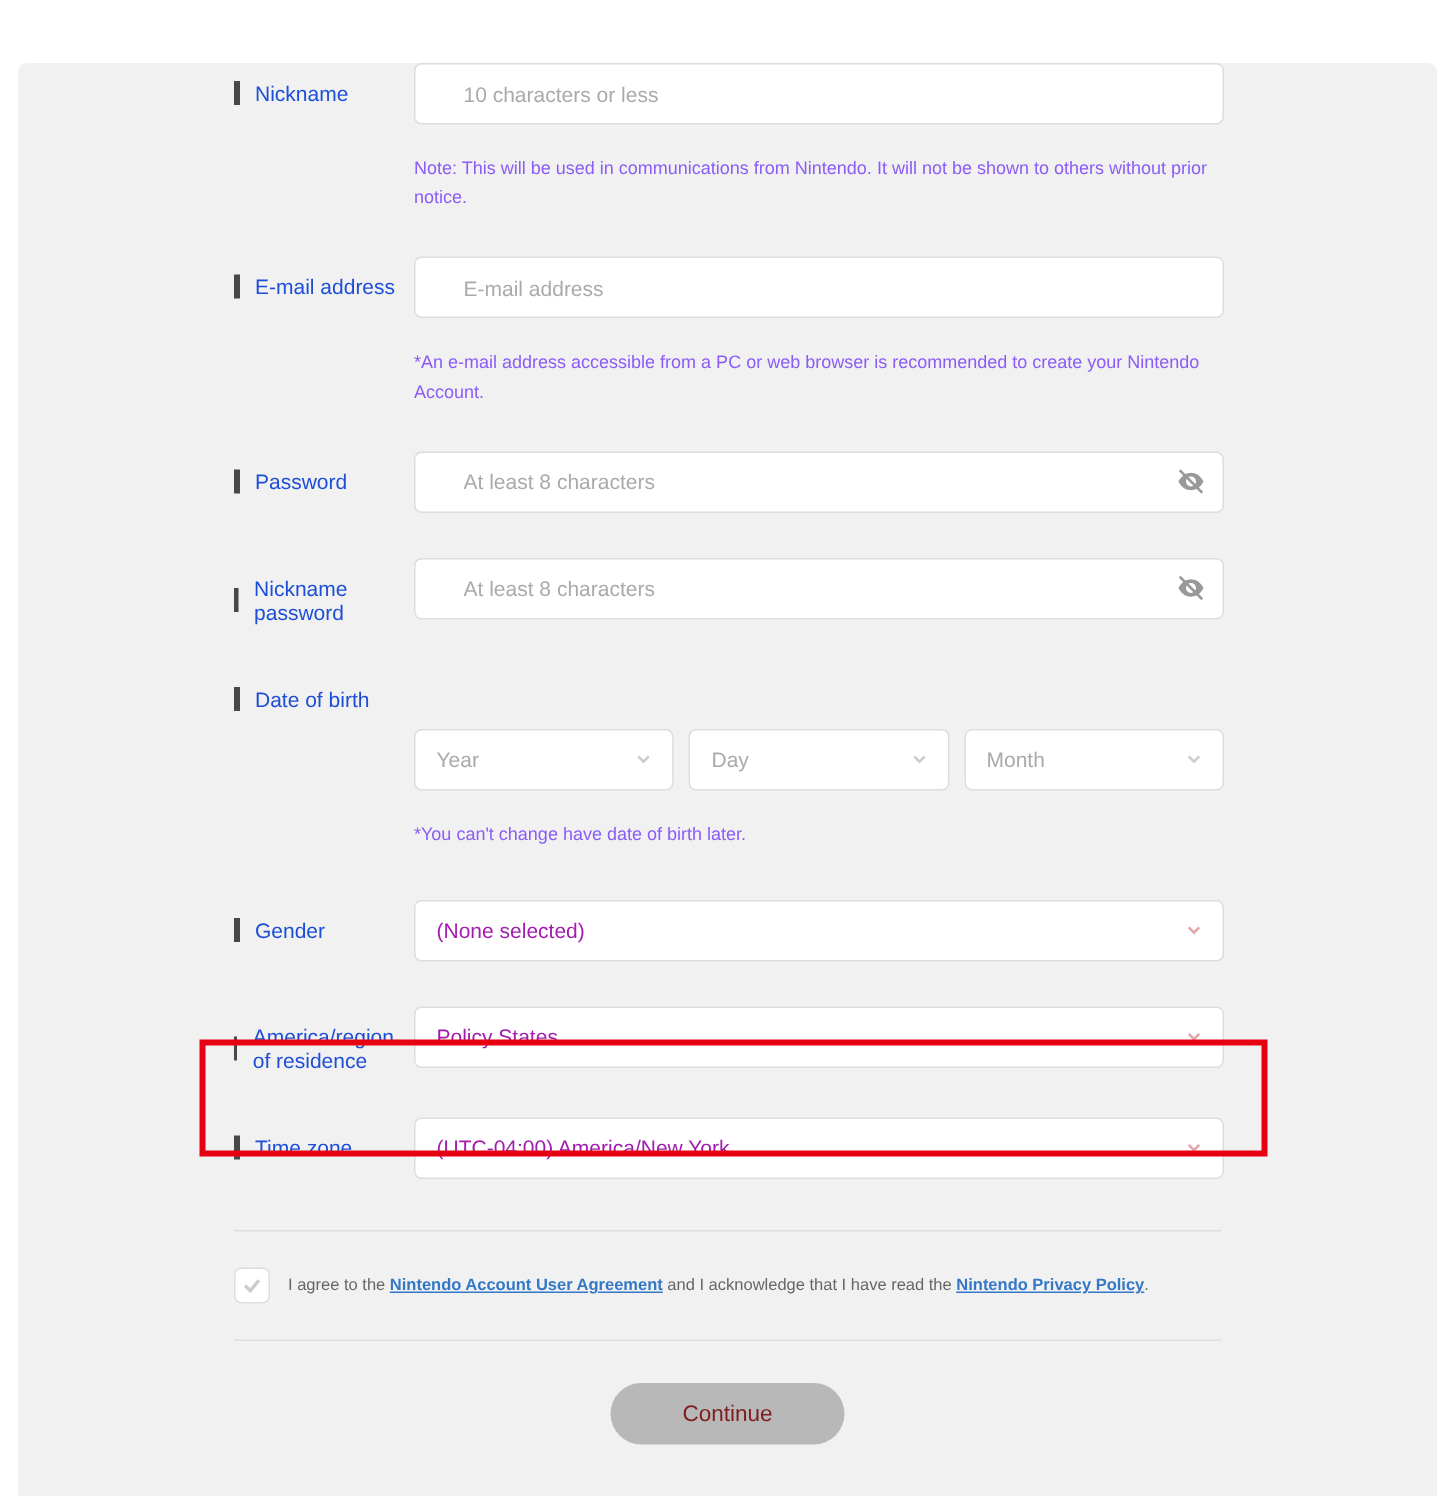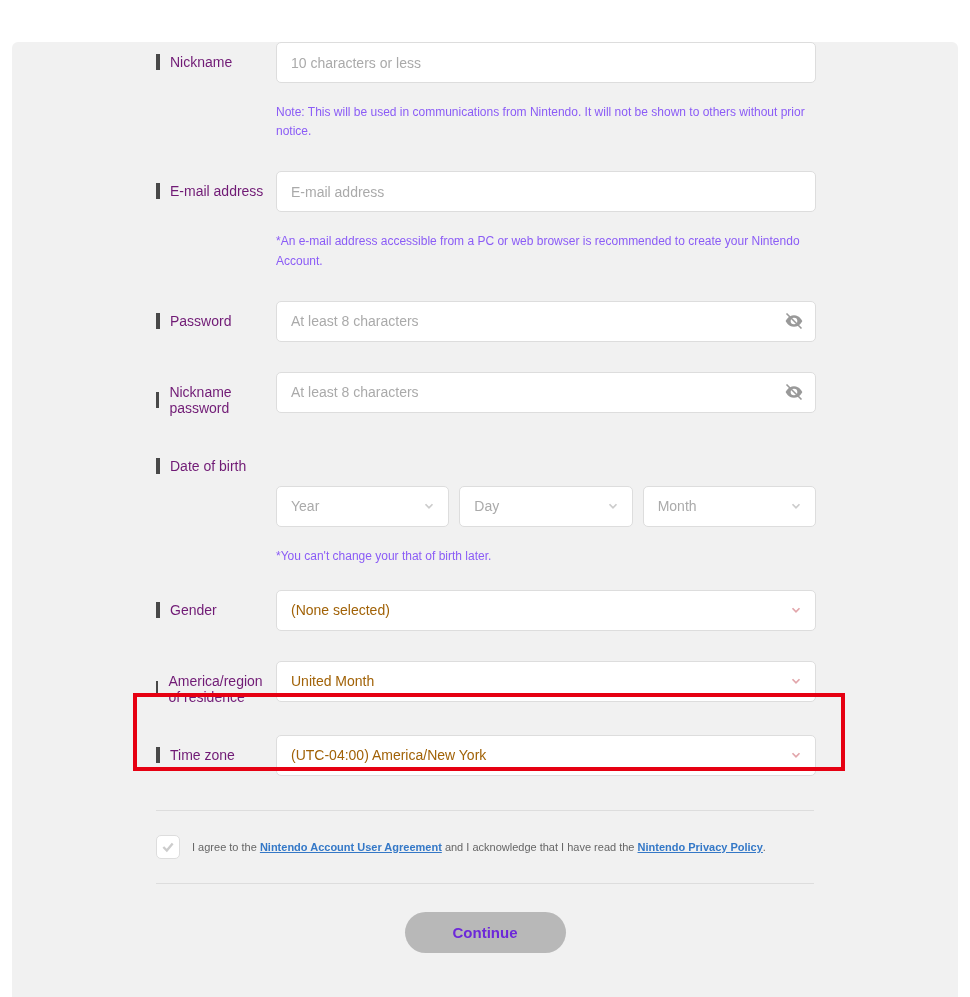--- a/index.html
+++ b/index.html
@@ -43,33 +43,33 @@
   }
   .bar {
     display: inline-block;
     width: 4px;
     height: 16px;
     background: #484848;
     margin-right: 10px;
   }
   .label-text {
     font-size: 14px;
-    color: #701a75;
+    color: #1d4ed8;
   }
   .input-col {
     flex: 1;
     padding-right: 142px;
   }
   .text-input {
     width: 100%;
     height: 41px;
     border: 1px solid #ddd;
     border-radius: 5px;
     background: #fff;
-    padding: 0 14px;
+    padding: 0 32px;
     font-size: 14px;
     color: #484848;
     outline: none;
   }
   .text-input::placeholder { color: #aaa; }
   .pw-wrap { position: relative; }
   .eye {
     position: absolute;
     right: 12px;
     top: 50%;
@@ -84,21 +84,21 @@
     margin-top: 20px;
     line-height: 1.6;
   }
   .select-box {
     height: 41px;
     border: 1px solid #ddd;
     border-radius: 5px;
     background: #fff;
     padding: 0 40px 0 14px;
     font-size: 14px;
-    color: #a16207;
+    color: #a21caf;
     display: flex;
     align-items: center;
     position: relative;
     cursor: pointer;
   }
   .select-box.placeholder { color: #aaa; }
   .chev {
     position: absolute;
     right: 12px;
     top: 50%;
@@ -151,26 +151,25 @@
     text-decoration: underline;
     font-weight: bold;
   }
   .continue-wrap {
     text-align: center;
     margin-top: 28px;
   }
   .continue-btn {
     display: inline-block;
     background: #b8b8b8;
-    color: #6d28d9;
+    color: #7f1d1d;
     font-size: 15px;
     border-radius: 22px;
     padding: 12px 48px;
     border: none;
-    font-weight: bold;
   }
 </style>
 </head>
 <body>
 
 <div class="outer">
   <div class="card">
 
 
     <div class="form-row">
@@ -256,25 +255,25 @@
           </div>
           <div class="select-box placeholder">
             <span>Month</span>
             <span class="chev">
                 <svg width="14" height="14" viewBox="0 0 24 24" fill="none" stroke="currentColor" stroke-width="3">
                   <polyline points="6 9 12 15 18 9"></polyline>
                 </svg>
               </span>
           </div>
         </div>
-        <div class="note">*You can't change your that of birth later.</div>
-      </div>
-    </div>
-
-    <div class="form-row" style="margin-top:24px">
+        <div class="note">*You can't change have date of birth later.</div>
+      </div>
+    </div>
+
+    <div class="form-row" style="margin-top:34px">
       <div class="label-col">
         <span class="bar"></span>
         <span class="label-text">Gender</span>
       </div>
       <div class="input-col">
         <div class="select-box">
           <span>(None selected)</span>
           <span class="chev" style="color:#e2a6ab">
               <svg width="14" height="14" viewBox="0 0 24 24" fill="none" stroke="currentColor" stroke-width="3">
                 <polyline points="6 9 12 15 18 9"></polyline>
@@ -284,21 +283,21 @@
       </div>
     </div>
 
     <div class="form-row" style="margin-top:30px">
       <div class="label-col">
         <span class="bar"></span>
         <span class="label-text">America/region of residence</span>
       </div>
       <div class="input-col">
         <div class="select-box">
-          <span>United Month</span>
+          <span>Policy States</span>
           <span class="chev" style="color:#e2a6ab">
               <svg width="14" height="14" viewBox="0 0 24 24" fill="none" stroke="currentColor" stroke-width="3">
                 <polyline points="6 9 12 15 18 9"></polyline>
               </svg>
             </span>
         </div>
       </div>
     </div>
 
     <div class="form-row" style="margin-top:30px">

